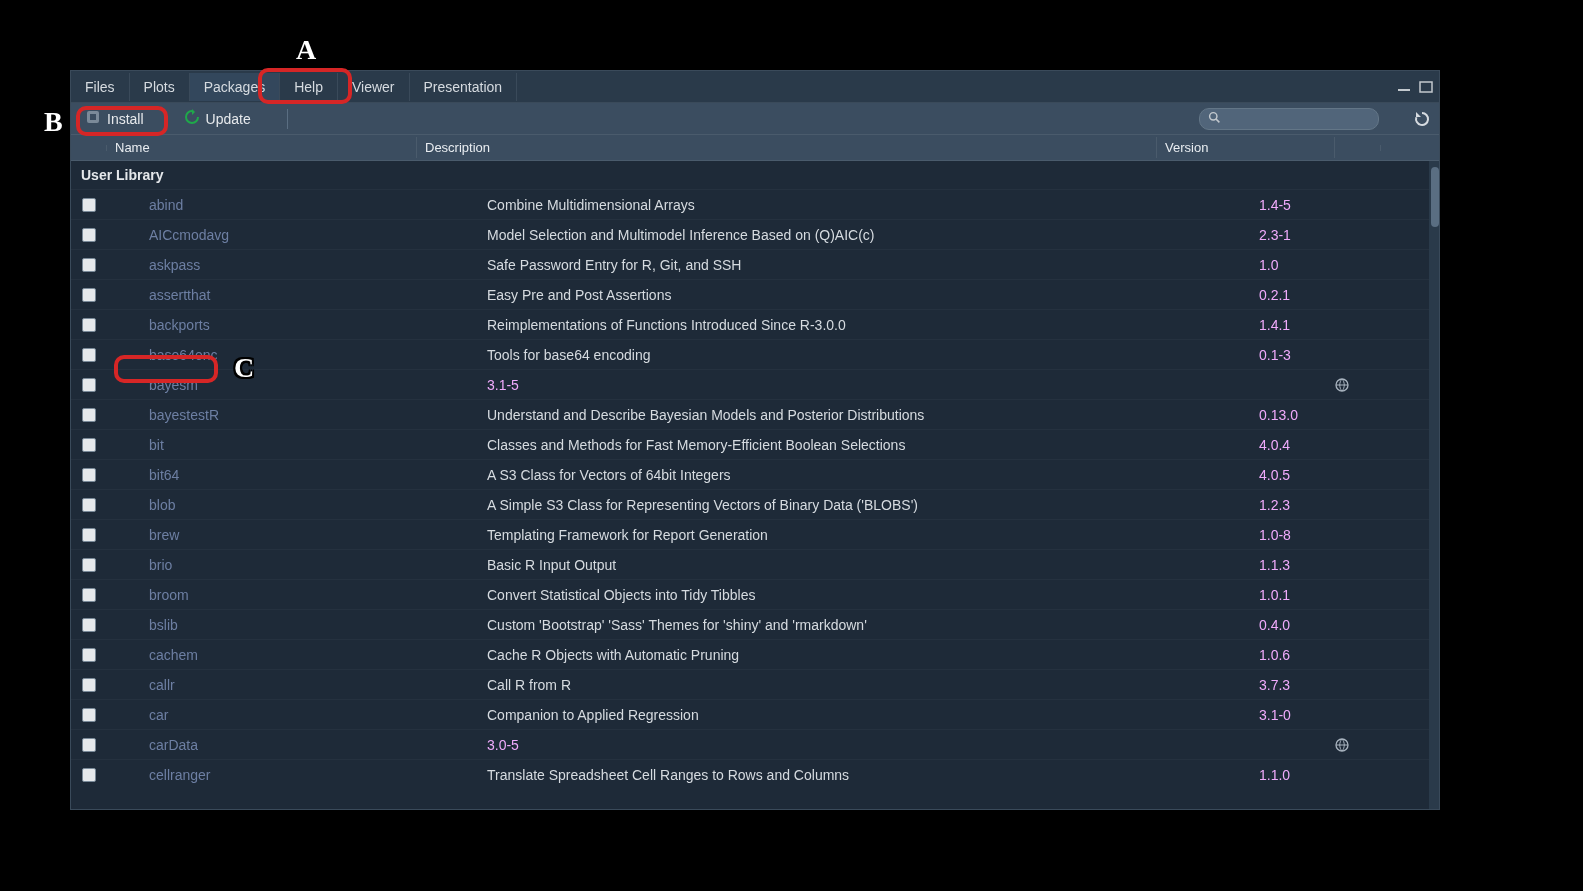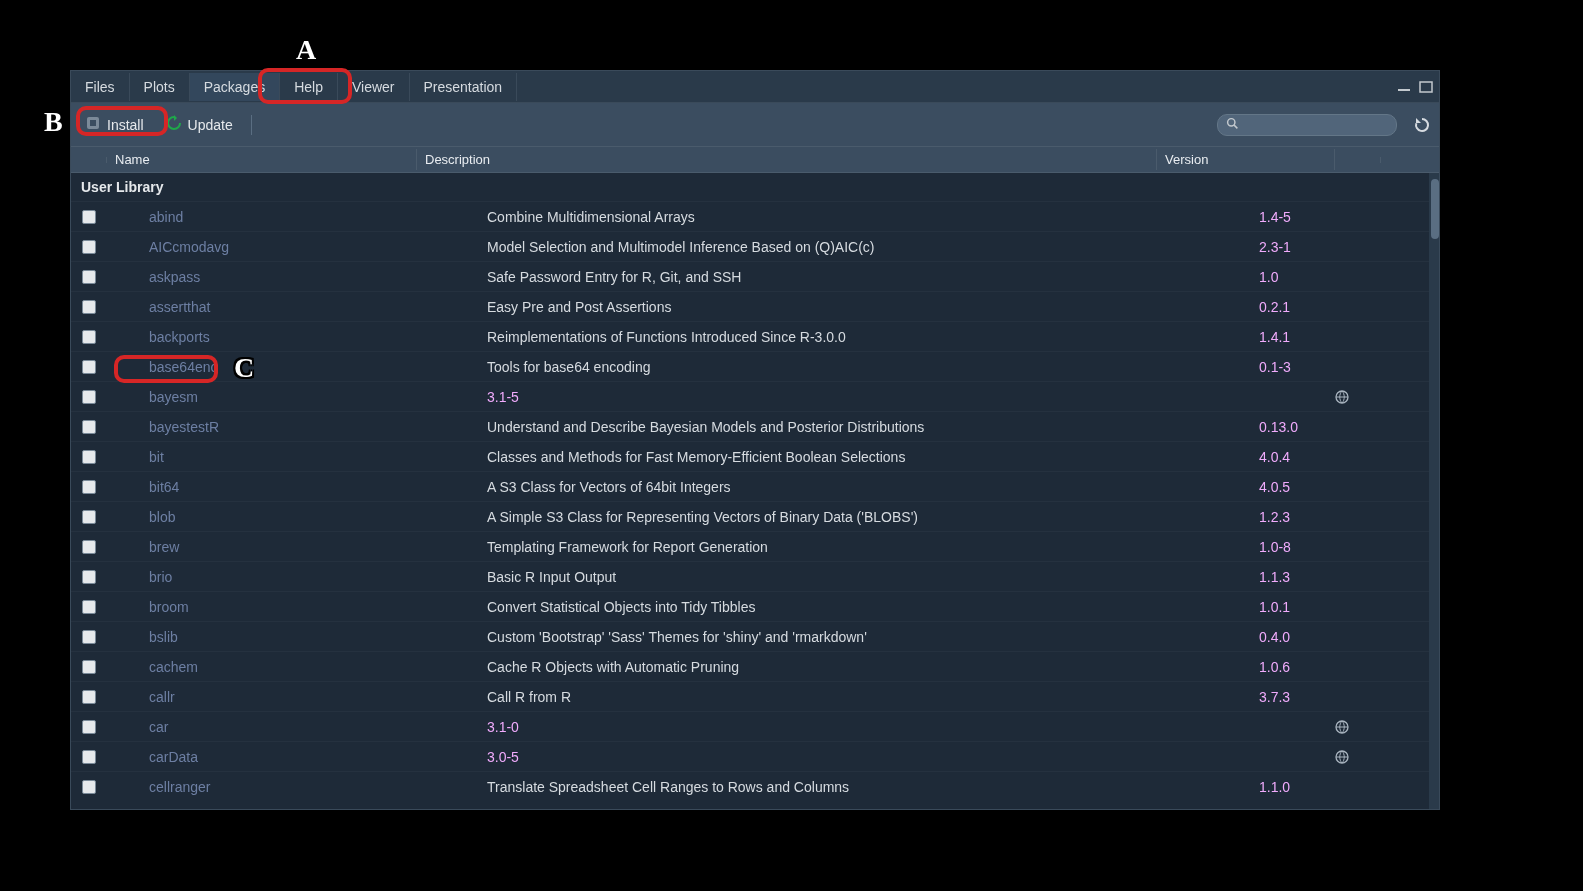--- a/index.html
+++ b/index.html
@@ -47,23 +47,23 @@
     margin-left: 4px;
     display:flex; align-items:center; justify-content:center;
     color:#c3c9ce;
     cursor:pointer;
   }
   .toolbar-row {
     display: flex;
     align-items: center;
     background: #3b4d60;
     border-bottom: 1px solid #4a5b6c;
-    height: 44px;
+    height: 32px;
     padding: 0 6px;
-    gap: 6px;
+    gap: 24px;
   }
   .tool-btn {
     display: flex;
     align-items: center;
     gap: 6px;
     padding: 3px 8px;
     color: #e6e9ec;
     cursor: pointer;
     border-radius: 3px;
   }
@@ -647,20 +647,21 @@
                 <path d="M4.5 4.5 L9.5 9.5 M9.5 4.5 L4.5 9.5" stroke="#1e2a38" stroke-width="1.6"></path>
               </svg>
             </span>
           </div>
         </div>
         <div class="pkg-row">
           <div class="chk-cell">
             <div class="chk"></div>
           </div>
           <div class="name-cell"><span class="pkg-link">car</span></div>
+          <div class="desc-cell">Companion to Applied Regression</div>
           <div class="ver-cell">3.1-0</div>
           <div class="icon-cell">
             <span class="mini-icon">
               <svg width="14" height="14" viewBox="0 0 14 14">
                 <circle cx="7" cy="7" r="6" fill="none" stroke="currentColor" stroke-width="1.3"></circle>
                 <path d="M1 7 H13 M7 1 C4 4 4 10 7 13 M7 1 C10 4 10 10 7 13" fill="none" stroke="currentColor" stroke-width="1"></path>
               </svg>
             </span>
           </div>
           <div class="icon-cell">

